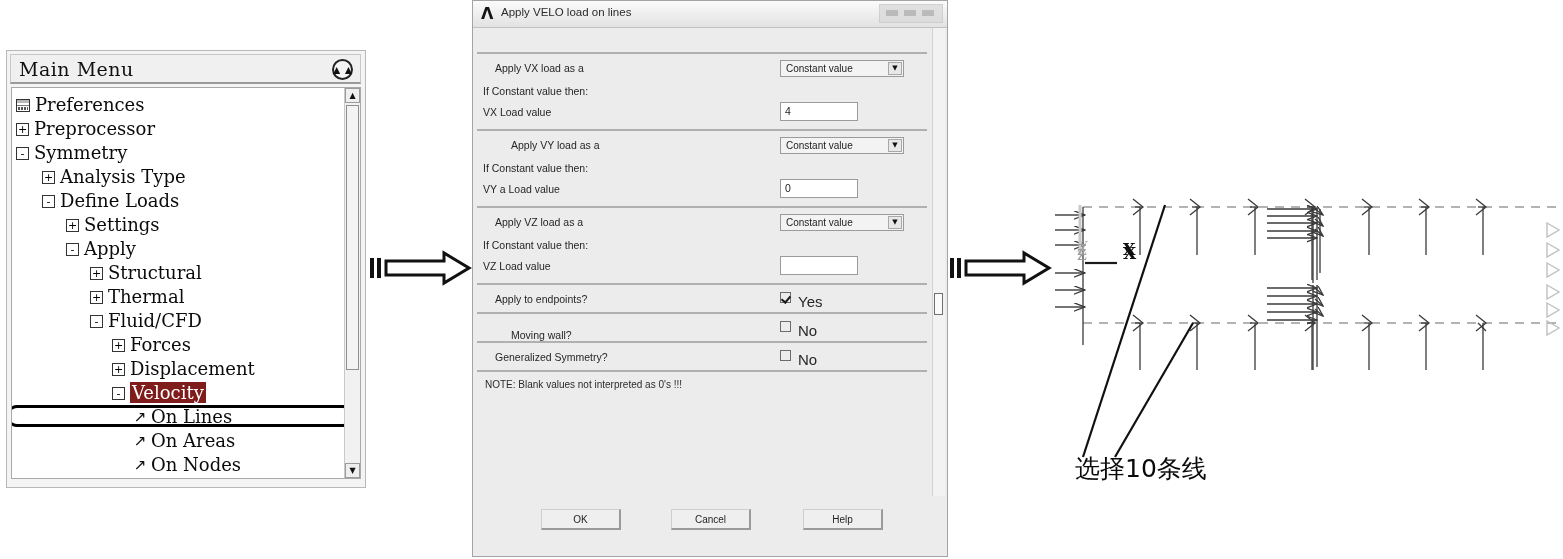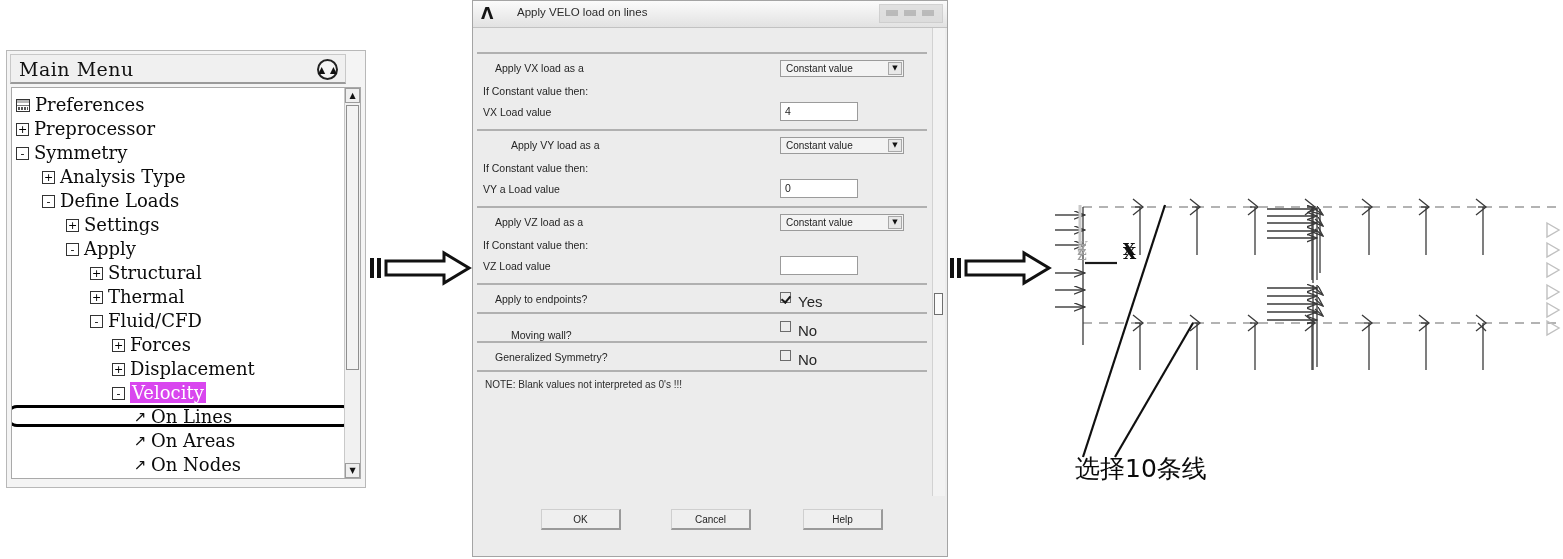--- a/index.html
+++ b/index.html
@@ -2,21 +2,21 @@
 <html><head>
 <meta charset="utf-8">
 <style>
   html,body{margin:0;padding:0;background:#ffffff;}
   body{width:1563px;height:559px;position:relative;overflow:hidden;
        font-family:"Liberation Sans",sans-serif;}
 
   
   #main-menu{position:absolute;left:6px;top:50px;width:360px;height:438px;
              background:#f4f4f4;border:1px solid #b8b8b8;box-sizing:border-box;}
-  .mm-title-bar{position:relative;height:30px;margin:3px 19px 0 3px;
+  .mm-title-bar{position:relative;height:30px;margin:3px 4px 0 3px;
                 background:#f0f0f0;border:1px solid #c8c8c8;
                 border-bottom:2px solid #9a9a9a;box-sizing:border-box;}
   .mm-title{position:absolute;left:8px;top:3px;font-family:"DejaVu Serif",serif;
             font-size:19px;color:#111;letter-spacing:.5px;}
   .mm-collapse{position:absolute;right:7px;top:4px;width:21px;height:21px;
                border:2px solid #222;border-radius:50%;box-sizing:border-box;
                display:flex;align-items:center;justify-content:center;
                font-size:12px;line-height:1;color:#111;background:#f4f4f4;}
   .mm-body{position:absolute;left:4px;top:36px;right:4px;bottom:8px;
            background:#ffffff;border:1px solid #a9a9a9;overflow:hidden;}
@@ -31,21 +31,21 @@
   .node .prefIcon{display:inline-block;width:14px;height:13px;margin-right:5px;
         vertical-align:middle;border:1px solid #333;background:
         linear-gradient(#b9b9b9 0 3px,#fff 3px 5px,#7a7a7a 5px 6px,#fff 6px 13px);
         box-sizing:border-box;position:relative;}
   .node .prefIcon:after{content:"";position:absolute;left:1px;bottom:1px;
         width:10px;height:3px;background:repeating-linear-gradient(to right,#555 0 2px,#fff 2px 3px);}
   .node .arrowGlyph{display:inline-block;width:15px;margin-right:2px;
         font-family:"DejaVu Sans",sans-serif;font-size:15px;
         vertical-align:middle;color:#111;}
   .lbl{vertical-align:middle;}
-  .lbl.hl{background:#d946ef;color:#ffffff;padding:0 2px;}
+  .lbl.hl{background:#7f1d1d;color:#ffffff;padding:0 2px;}
   .ind0{padding-left:4px;} .ind1{padding-left:30px;} .ind2{padding-left:54px;}
   .ind3{padding-left:78px;} .ind4{padding-left:100px;} .ind5{padding-left:122px;}
   .selbox{position:absolute;left:-6px;right:-10px;top:1px;height:22px;
           border:3px solid #000;border-radius:11px;box-sizing:border-box;}
 
   
   .vscroll{position:absolute;top:0;right:0;width:15px;bottom:0;background:#f1f1f1;
            border-left:1px solid #c9c9c9;}
   .vsb-btn{position:absolute;left:0;width:15px;height:15px;background:#efefef;
            border:1px solid #9c9c9c;box-sizing:border-box;
@@ -60,21 +60,21 @@
   .conn .bar{position:absolute;top:8px;width:4px;height:20px;background:#111;}
 
   
   #dialog{position:absolute;left:472px;top:0px;width:476px;height:557px;
           background:#ececec;border:1px solid #a4a4a4;box-sizing:border-box;}
   .dlg-titlebar{position:absolute;left:0;top:0;right:0;height:26px;
         background:linear-gradient(#fbfbfb,#e2e2e2);border-bottom:1px solid #c2c2c2;}
   .dlg-logo{position:absolute;left:8px;top:5px;width:16px;height:16px;
         font-family:"DejaVu Sans",sans-serif;font-weight:bold;font-size:16px;
         line-height:16px;color:#141414;}
-  .dlg-title{position:absolute;left:28px;top:5px;font-size:11.5px;color:#2b2b2b;margin-left:16px;}
+  .dlg-title{position:absolute;left:28px;top:5px;font-size:11.5px;color:#2b2b2b;}
   .dlg-winctrls{position:absolute;right:4px;top:3px;width:62px;height:17px;
         background:#d9d9d9;border:1px solid #c6c6c6;opacity:.75;}
   .dlg-winctrls span{position:absolute;top:5px;height:6px;background:#a9a9a9;}
 
   .dlg-sub{position:absolute;left:4px;top:27px;right:20px;height:24px;
         background:#ececec;border-bottom:1px solid #b5b5b5;}
   .dlg-sub span{position:absolute;left:8px;top:6px;font-size:10.5px;color:#2e2e2e;}
 
   .dlg-scroll{position:absolute;right:2px;top:27px;width:12px;bottom:60px;
         background:#f2f2f2;border-left:1px solid #d2d2d2;}

